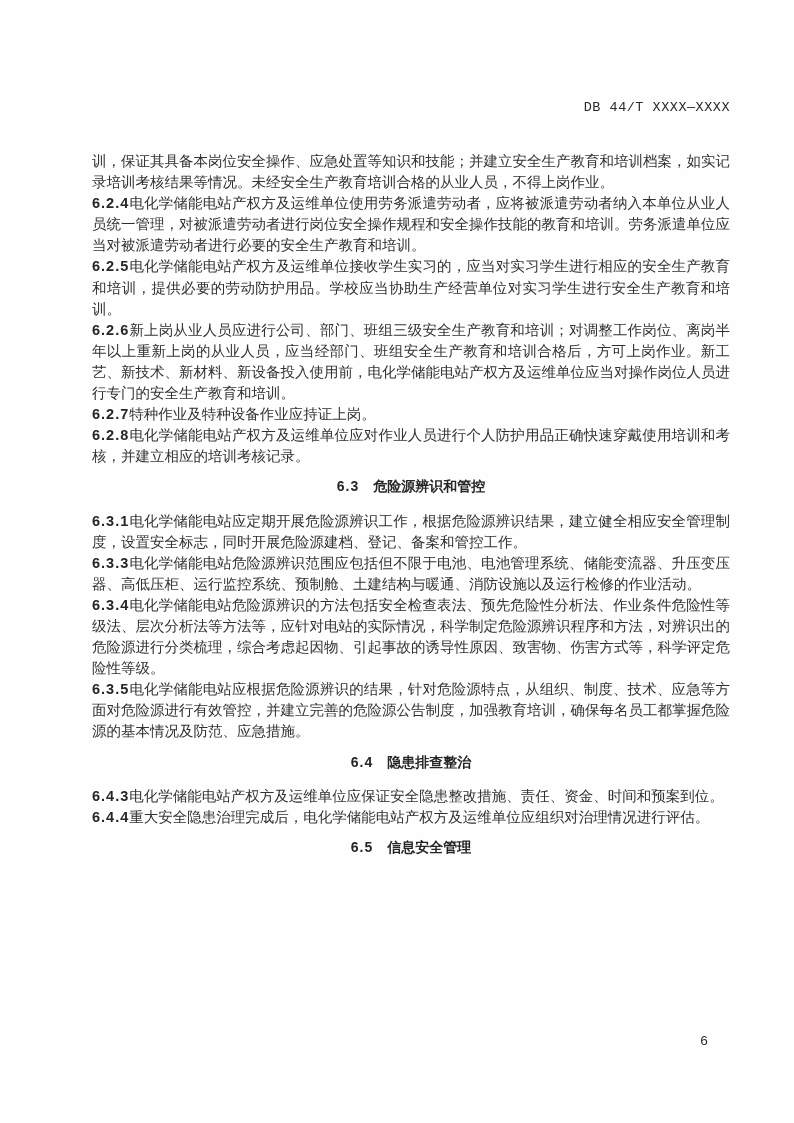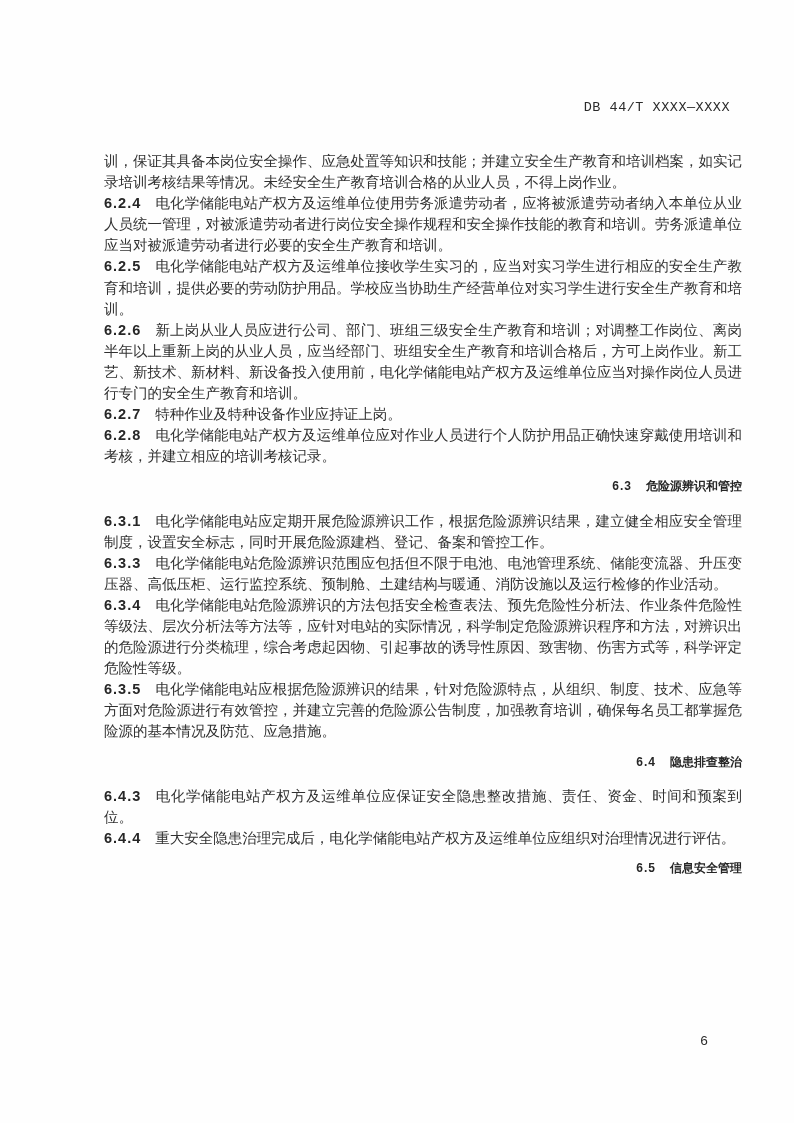--- a/index.html
+++ b/index.html
@@ -26,47 +26,47 @@
   .std-code {
     font-family: "Liberation Mono", "DejaVu Sans Mono", monospace;
     font-size: 13.5px;
     letter-spacing: 0.5px;
     color: #2a2a2a;
     white-space: nowrap;
   }
   .content {
     position: absolute;
     top: 151px;
-    left: 104px;
+    left: 92px;
     width: 638px;
     font-size: 14.5px;
     line-height: 21.1px;
     text-align: justify;
     color: #303030;
   }
   .content p.clause {
     margin: 0;
     padding: 0;
   }
   .content h2.heading {
     font-family: "Liberation Sans", "DejaVu Sans", sans-serif;
     font-weight: 700;
-    font-size: 12px;
+    font-size: 14px;
     line-height: 21.1px;
     color: #262626;
     margin: 9px 0 13px 0;
     padding: 0;
-    text-align: right;
+    text-align: center;
   }
   .num {
     font-family: "Liberation Sans", "DejaVu Sans", sans-serif;
     font-weight: 700;
     color: #262626;
     letter-spacing: 1px;
-    margin-right: 14px;
+    margin-right: 0;
     white-space: nowrap;
   }
   .heading .num {
     margin-right: 14px;
   }
   .page-footer {
     position: absolute;
     top: 1031px;
     left: 92px;
     right: 86px;

